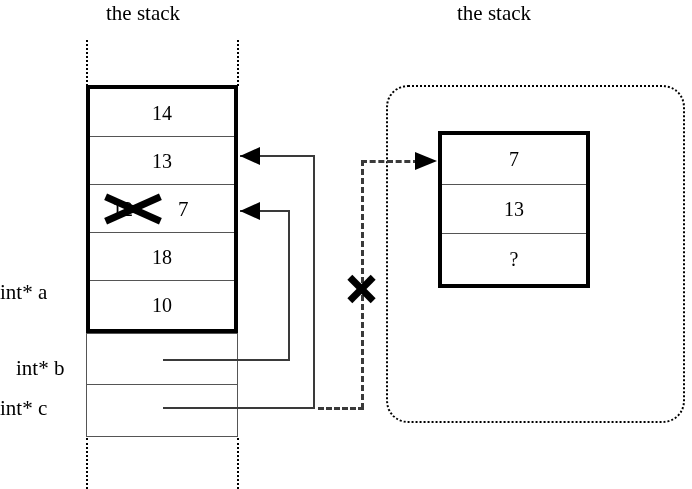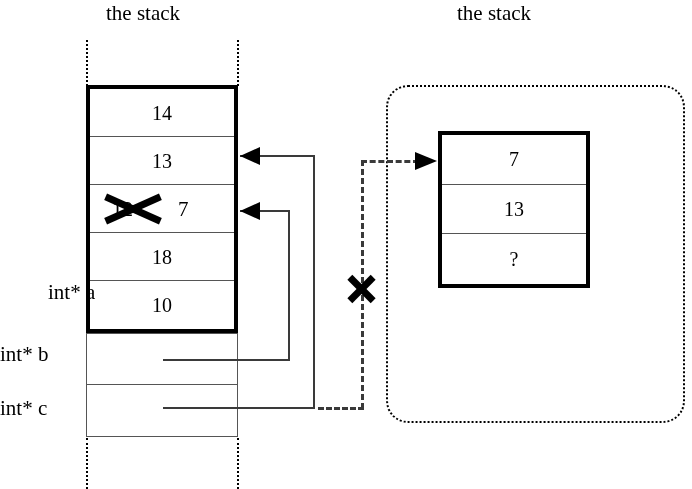--- a/index.html
+++ b/index.html
@@ -125,22 +125,22 @@
   #stack-vars .vcell:last-child { border-bottom: none; }
 
   
   .var-label {
     position: absolute;
     left: 0px;
     font-size: 21px;
     line-height: 1;
     white-space: nowrap;
   }
-  #label-a { top: 282px; padding-left: 48px; }
-  #label-b { top: 344px; }
+  #label-a { top: 282px; }
+  #label-b { top: 358px; padding-left: 16px; }
   #label-c { top: 398px; }
 
   
   .seg { position: absolute; background: #3a3a3a; }
   .seg-h { height: 2px; }
   .seg-v { width: 2px; }
 
   
   #b-h1 { left: 163px; top: 359px; width: 127px; }
   #b-v  { left: 288px; top: 210px; height: 151px; }

